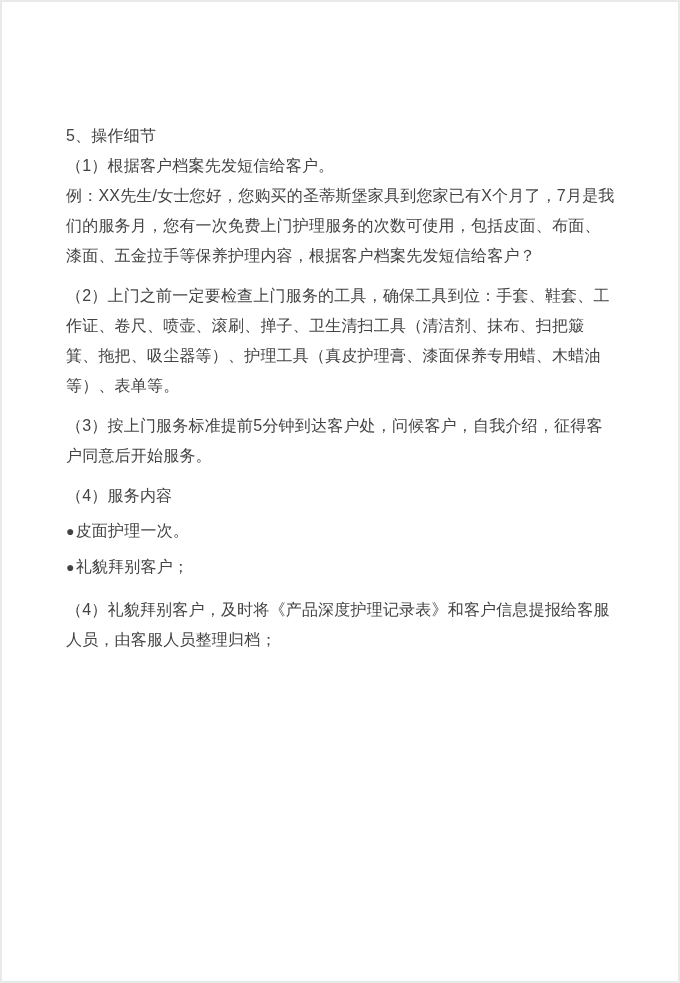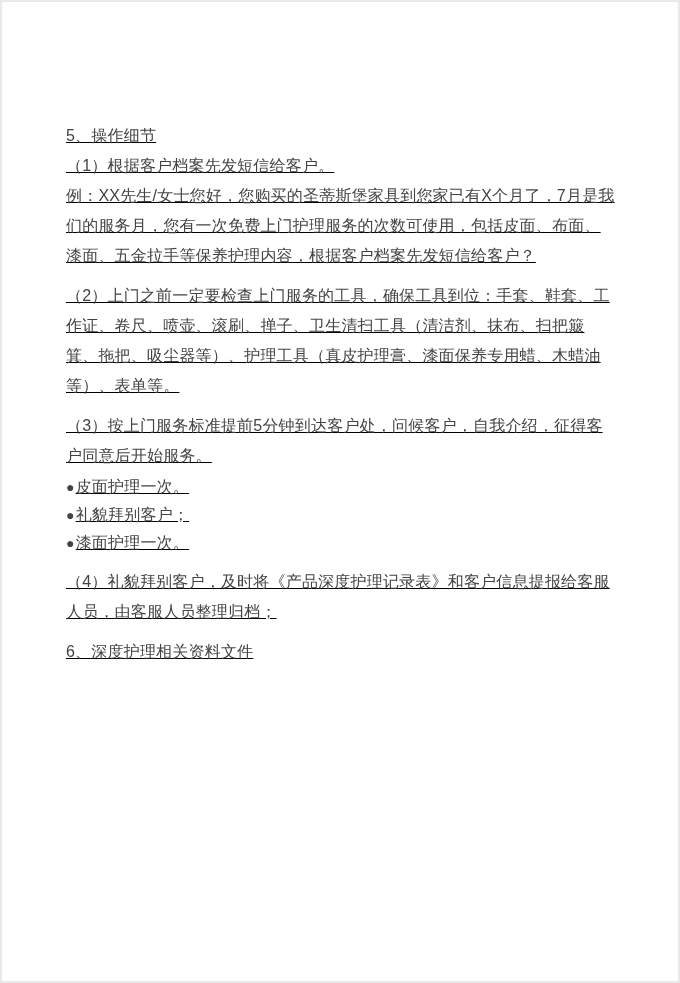--- a/index.html
+++ b/index.html
@@ -10,41 +10,40 @@
     font-family: "Liberation Sans", "DejaVu Sans", sans-serif;
   }
   .page {
     position: relative;
     width: 680px;
     height: 983px;
     margin: 0 auto;
     background: #ffffff;
     border: 2px solid #e9e9e9;
     overflow: hidden;
-    text-decoration: underline;
   }
   .content {
     padding: 119px 62px 0 64px;
     color: #434343;
     font-size: 16px;
     font-weight: 400;
     line-height: 30px;
     letter-spacing: 0.2px;
   }
   p {
     margin: 0;
   }
   .para {
     margin-top: 10px;
   }
   .bullets {
     list-style: none;
     margin: 2px 0 8px 0;
     padding: 0;
-    line-height: 28px;
+    line-height: 36px;
   }
   .bullet-row { display: block; }
   .bullet {
     display: inline-block;
     font-size: 14px;
     vertical-align: baseline;
     margin-right: 1px;
   }
 </style>
 </head>
@@ -56,26 +55,25 @@
     <p class="line">5、操作细节</p>
 
     <p class="line">（1）根据客户档案先发短信给客户。</p>
 
     <p class="line">例：XX先生/女士您好，您购买的圣蒂斯堡家具到您家已有X个月了，7月是我们的服务月，您有一次免费上门护理服务的次数可使用，包括皮面、布面、漆面、五金拉手等保养护理内容，根据客户档案先发短信给客户？</p>
 
     <p class="para">（2）上门之前一定要检查上门服务的工具，确保工具到位：手套、鞋套、工作证、卷尺、喷壶、滚刷、掸子、卫生清扫工具（清洁剂、抹布、扫把簸箕、拖把、吸尘器等）、护理工具（真皮护理膏、漆面保养专用蜡、木蜡油等）、表单等。</p>
 
     <p class="para">（3）按上门服务标准提前5分钟到达客户处，问候客户，自我介绍，征得客户同意后开始服务。</p>
 
+    <p class="para">（4）服务内容</p>
 
     <ul class="bullets">
       <li class="bullet-row"><span class="bullet">●</span><span>皮面护理一次。</span></li>
       <li class="bullet-row"><span class="bullet">●</span><span>礼貌拜别客户；</span></li>
-      <li class="bullet-row"><span class="bullet">●</span><span>漆面护理一次。</span></li>
     </ul>
 
 
     <p class="para">（4）礼貌拜别客户，及时将《产品深度护理记录表》和客户信息提报给客服人员，由客服人员整理归档；</p>
 
-    <p class="para">6、深度护理相关资料文件</p>
 
   </div>
 </div>
 
 </body></html>

